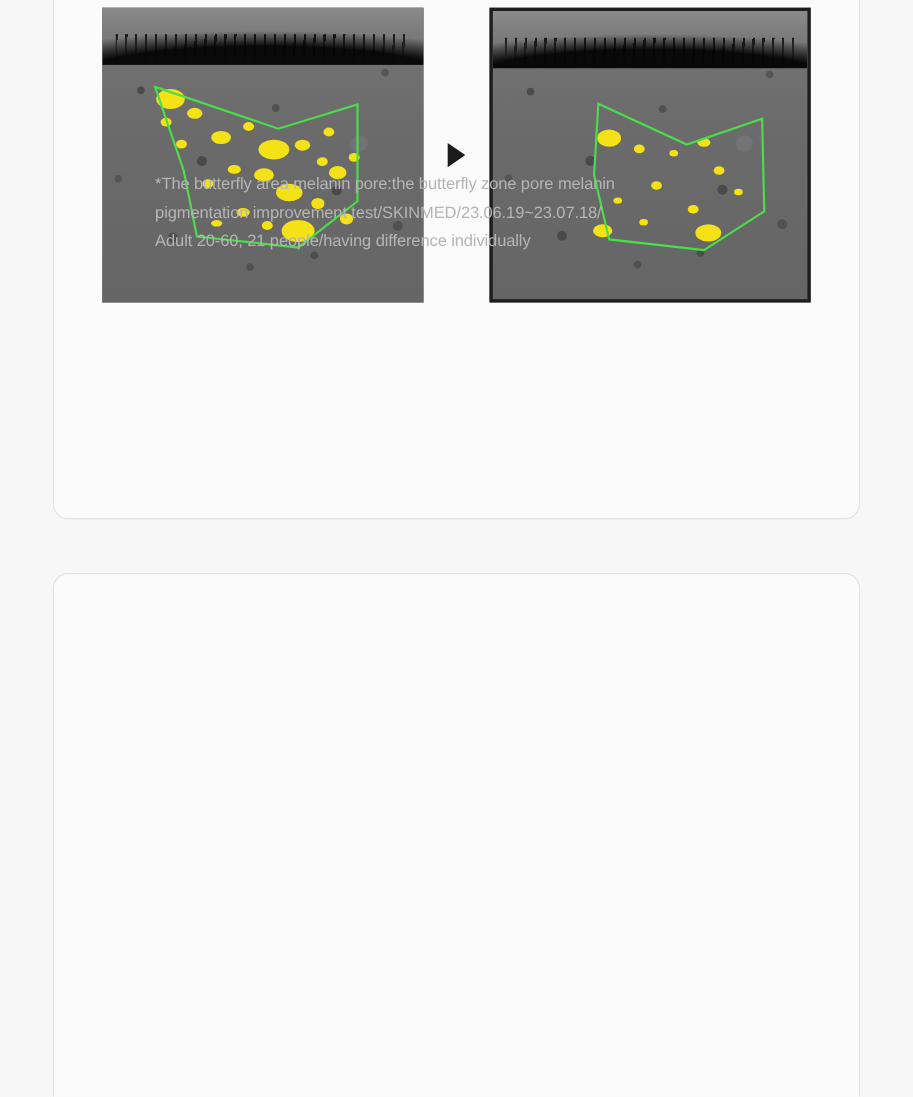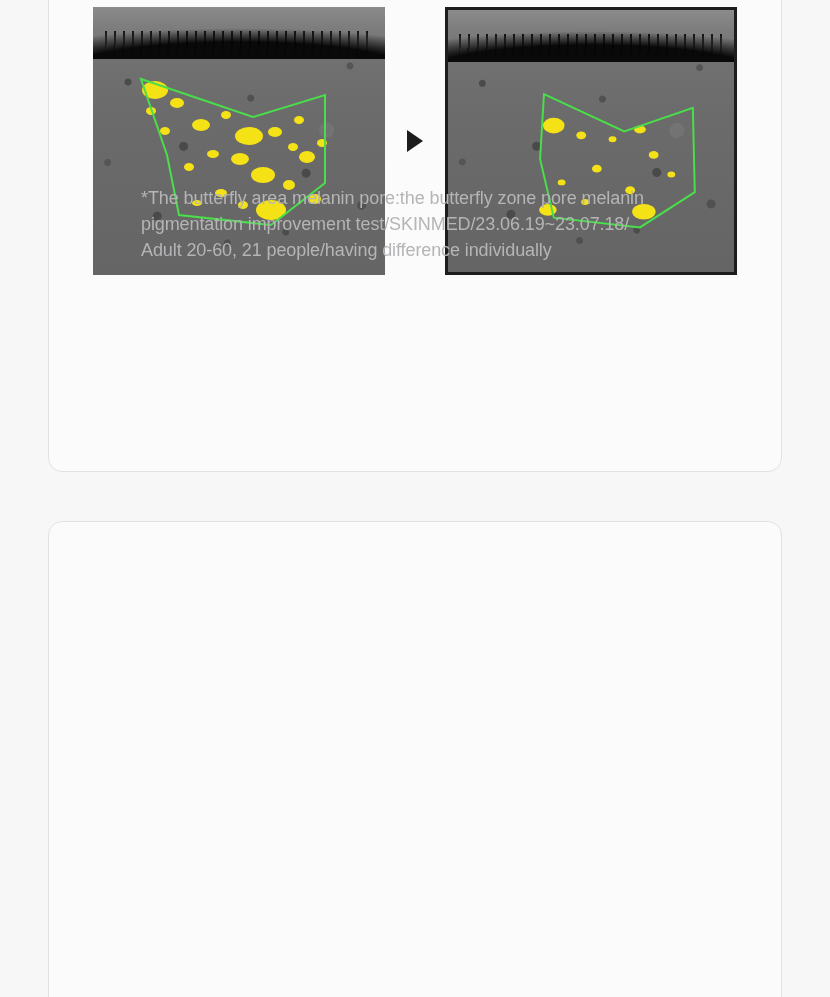--- a/index.html
+++ b/index.html
@@ -99,25 +99,24 @@
     border-bottom: 11px solid transparent;
   }
 
   
   .caption {
     position: absolute;
     left: 92px;
     top: 314px;
     width: 640px;
     color: #b5b5b8;
-    font-size: 18px;
+    font-size: 15px;
     line-height: 26px;
     letter-spacing: -0.1px;
     white-space: pre-line;
-    margin-top: 30px;
   }
 </style>
 </head>
 <body>
 
 <div id="page">
 
   <div class="card" id="card-melanin">
 
     <div class="img-row" style="left: 44px; top: 166px;">

